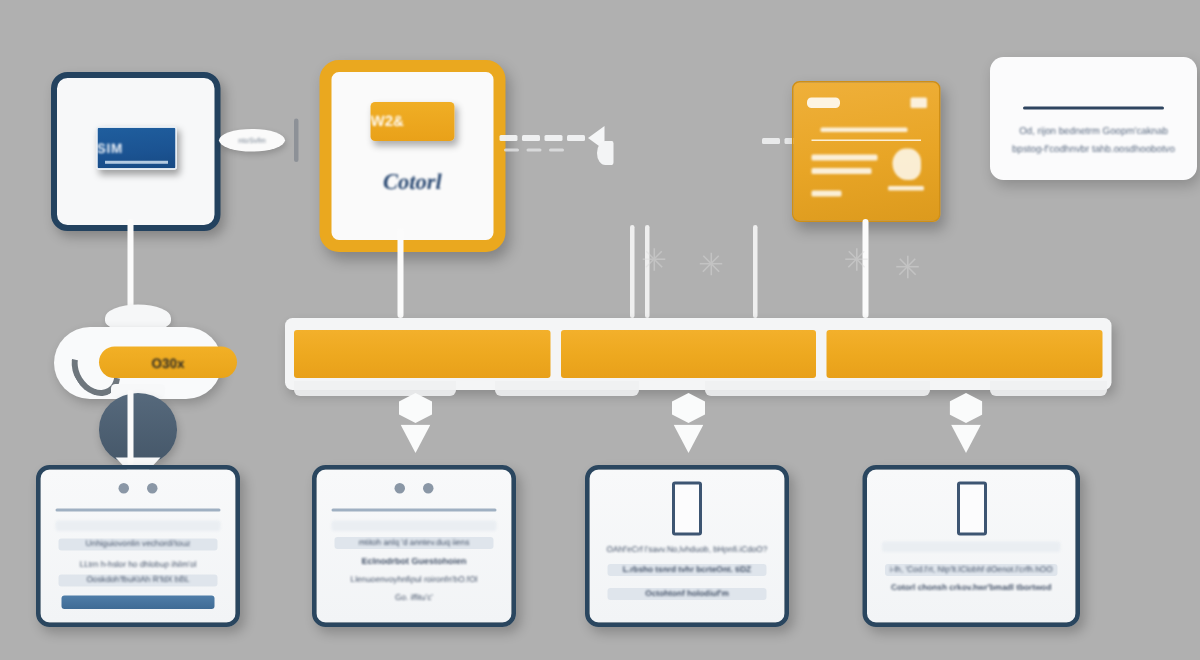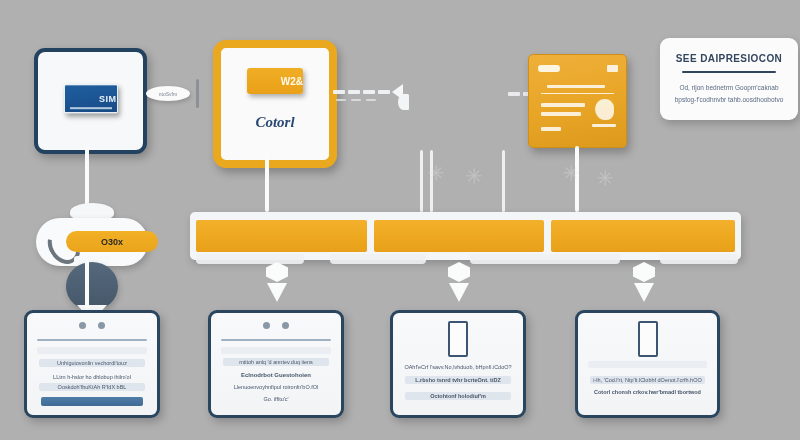--- a/index.html
+++ b/index.html
@@ -24,21 +24,21 @@
     box-shadow:3px 4px 8px rgba(0,0,0,.25);
   }
   #card-sim .chip{
     position:absolute;left:50%;top:50%;
     transform:translate(-50%,-58%);
     width:52px;height:27px;
     background:linear-gradient(175deg,#1f5e9e 0%,#1b5392 60%,#174a84 100%);
     border:1px solid #e8eef5;
     border-radius:2px;
     box-shadow:2px 3px 5px rgba(0,0,0,.35);
-    display:flex;align-items:center;justify-content:flex-end;
+    display:flex;align-items:center;justify-content:flex-start;
   }
   #card-sim .chip span{
     font-size:9px;font-weight:700;color:#e9f0f8;
     filter:blur(.55px);letter-spacing:.5px;
   }
   #card-sim .chip::after{
     content:"";position:absolute;left:5px;right:5px;bottom:3px;
     height:2px;background:#cfe0f1;opacity:.85;filter:blur(.4px);
   }
 
@@ -49,21 +49,21 @@
     border:8px solid #eaa81f;
     border-radius:13px;
     box-shadow:3px 5px 9px rgba(0,0,0,.25);
   }
   #card-elip .tag{
     position:absolute;left:50%;top:20px;transform:translateX(-50%);
     width:56px;height:26px;
     background:linear-gradient(180deg,#f0ae25 0%,#e9a119 100%);
     border-radius:3px;
     box-shadow:2px 3px 5px rgba(0,0,0,.3);
-    display:flex;align-items:center;justify-content:flex-end;
+    display:flex;align-items:center;justify-content:flex-start;
   }
   #card-elip .tag span{
     font-size:10px;font-weight:700;color:#fffaf0;filter:blur(.6px);
   }
   #card-elip .script{
     position:absolute;left:50%;top:66px;transform:translateX(-50%);
     font-size:15px;font-style:italic;font-weight:700;
     color:#2b4a73;filter:blur(.65px);
     font-family:"Liberation Serif",serif;
   }
@@ -363,21 +363,20 @@
     <div class="m-line" style="left:18px;top:30px;width:58px;height:3px;"></div>
     <div class="rule"></div>
     <div class="m-line" style="left:12px;top:48px;width:44px;height:4px;"></div>
     <div class="m-line" style="left:12px;top:57px;width:40px;height:4px;"></div>
     <div class="m-line" style="left:12px;top:72px;width:20px;height:4px;"></div>
     <div class="blob"></div>
     <div class="m-line" style="right:10px;top:69px;width:24px;height:3px;"></div>
   </div>
 
   <div id="note-panel">
-    <div class="nt-title">SEE DAIPRESIOCON</div>
     <div class="nt-rule"></div>
     <div class="nt-line" style="top:46px;">Od, rijon bednetrm Goopm'caknab</div>
     <div class="nt-line" style="top:58px;">bpstog-f'codhnvbr tahb.oosdhoobotvo</div>
   </div>
 
   <div class="vline" style="left:85px;top:146px;height:62px;"></div>
   <div class="vline" style="left:265px;top:152px;height:60px;"></div>
   <div class="vline-thin" style="left:420px;top:150px;height:62px;"></div>
   <div class="vline-thin" style="left:430px;top:150px;height:62px;"></div>
   <div class="vline" style="left:575px;top:146px;height:66px;"></div>

